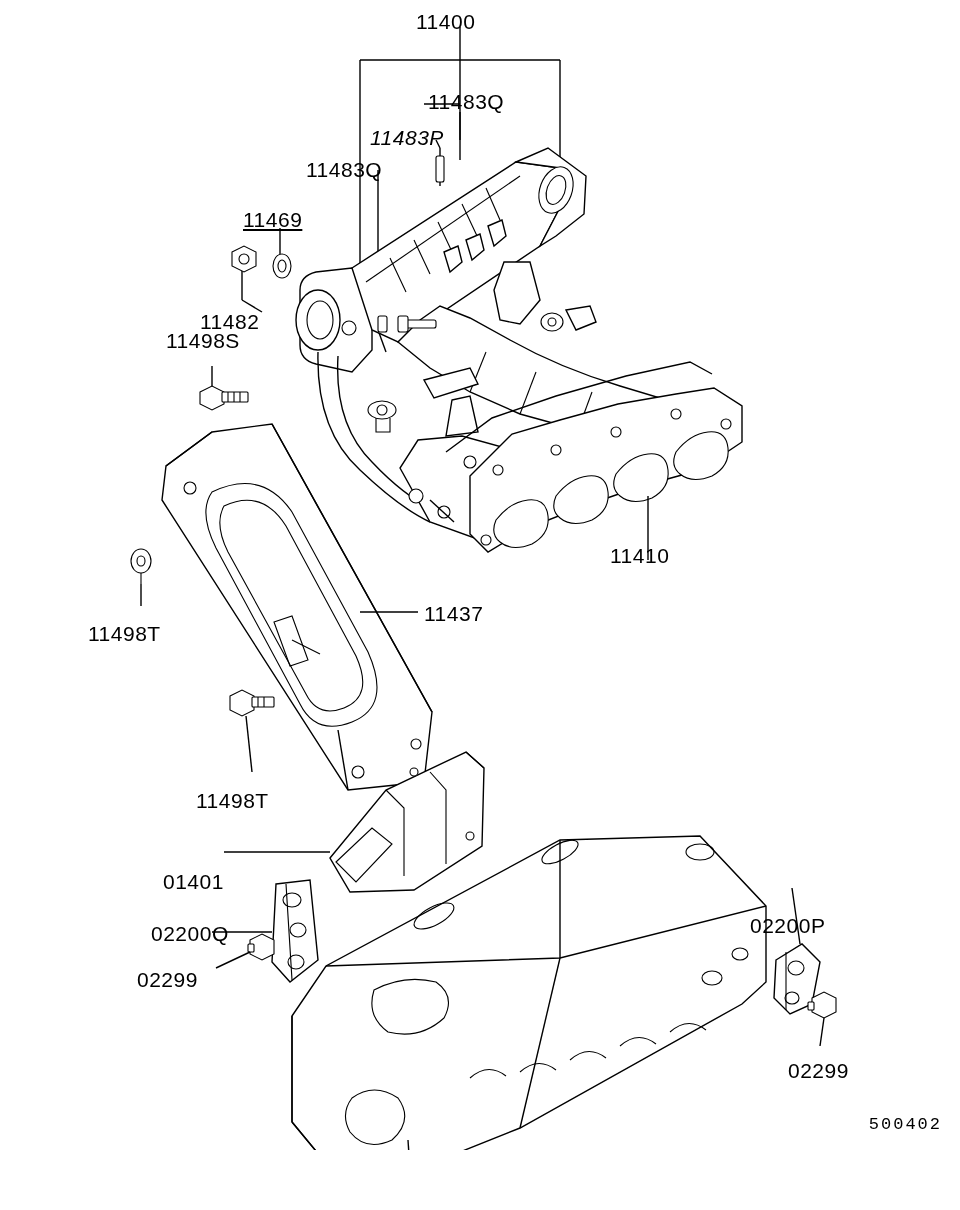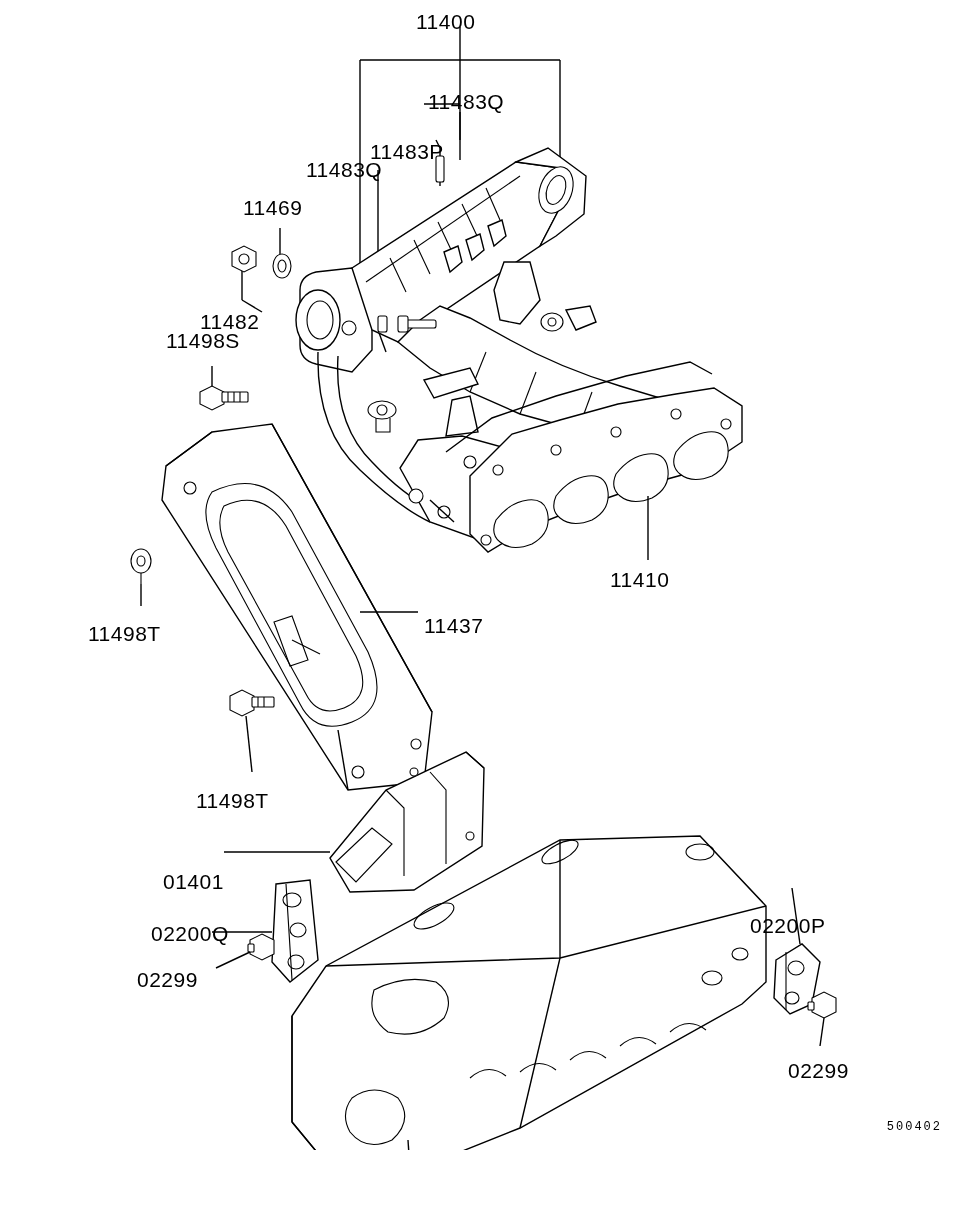--- a/index.html
+++ b/index.html
@@ -28,21 +28,21 @@
     font-size: 21px;
     color: #000000;
     white-space: nowrap;
     letter-spacing: 0.5px;
   }
   .diagram-code {
     position: absolute;
     right: 18px;
     bottom: 16px;
     font-family: "Liberation Mono", monospace;
-    font-size: 12px;
+    font-size: 17px;
     letter-spacing: 2px;
     color: #000000;
   }
   svg line, svg path, svg polyline, svg polygon, svg circle, svg ellipse, svg rect {
     vector-effect: non-scaling-stroke;
   }
   .ln { stroke:#000; stroke-width:1.4; fill:none; }
   .ln-thin { stroke:#000; stroke-width:1.1; fill:none; }
   .fillw { fill:#ffffff; stroke:#000; stroke-width:1.4; }
   .fillw-thin { fill:#ffffff; stroke:#000; stroke-width:1.1; }
@@ -305,27 +305,27 @@
     <g>
       <polygon class="fillw-thin" points="812,998 824,992 836,998 836,1012 824,1018 812,1012"></polygon>
       <rect class="fillw-thin" x="808" y="1002" width="6" height="8" rx="1"></rect>
       <line class="ln" x1="824" y1="1018" x2="820" y2="1046"></line>
     </g>
 
   </svg>
 
   <div class="part-label" style="left:416px; top:10px;">11400</div>
   <div class="part-label" style="left:428px; top:90px;">11483Q</div>
-  <div class="part-label" style="left:370px; top:140px;">11483P</div>
+  <div class="part-label" style="left:370px; top:126px;font-style:italic;">11483P</div>
   <div class="part-label" style="left:306px; top:158px;">11483Q</div>
-  <div class="part-label" style="left:243px; top:196px;">11469</div>
+  <div class="part-label" style="left:243px; top:208px;text-decoration:underline;">11469</div>
   <div class="part-label" style="left:200px; top:310px;text-align:center;">11482</div>
   <div class="part-label" style="left:166px; top:329px;">11498S</div>
-  <div class="part-label" style="left:610px; top:568px;text-align:right;">11410</div>
-  <div class="part-label" style="left:424px; top:602px;margin-top:12px;">11437</div>
+  <div class="part-label" style="left:610px; top:544px;text-align:right;">11410</div>
+  <div class="part-label" style="left:424px; top:602px;">11437</div>
   <div class="part-label" style="left:88px;  top:622px;">11498T</div>
   <div class="part-label" style="left:196px; top:789px;">11498T</div>
   <div class="part-label" style="left:163px; top:870px;">01401</div>
   <div class="part-label" style="left:115px; top:922px;margin-left:36px;">02200Q</div>
   <div class="part-label" style="left:137px; top:968px;">02299</div>
   <div class="part-label" style="left:750px; top:866px;margin-top:48px;">02200P</div>
   <div class="part-label" style="left:788px; top:1059px;">02299</div>
 
   <div class="diagram-code">500402</div>
 

